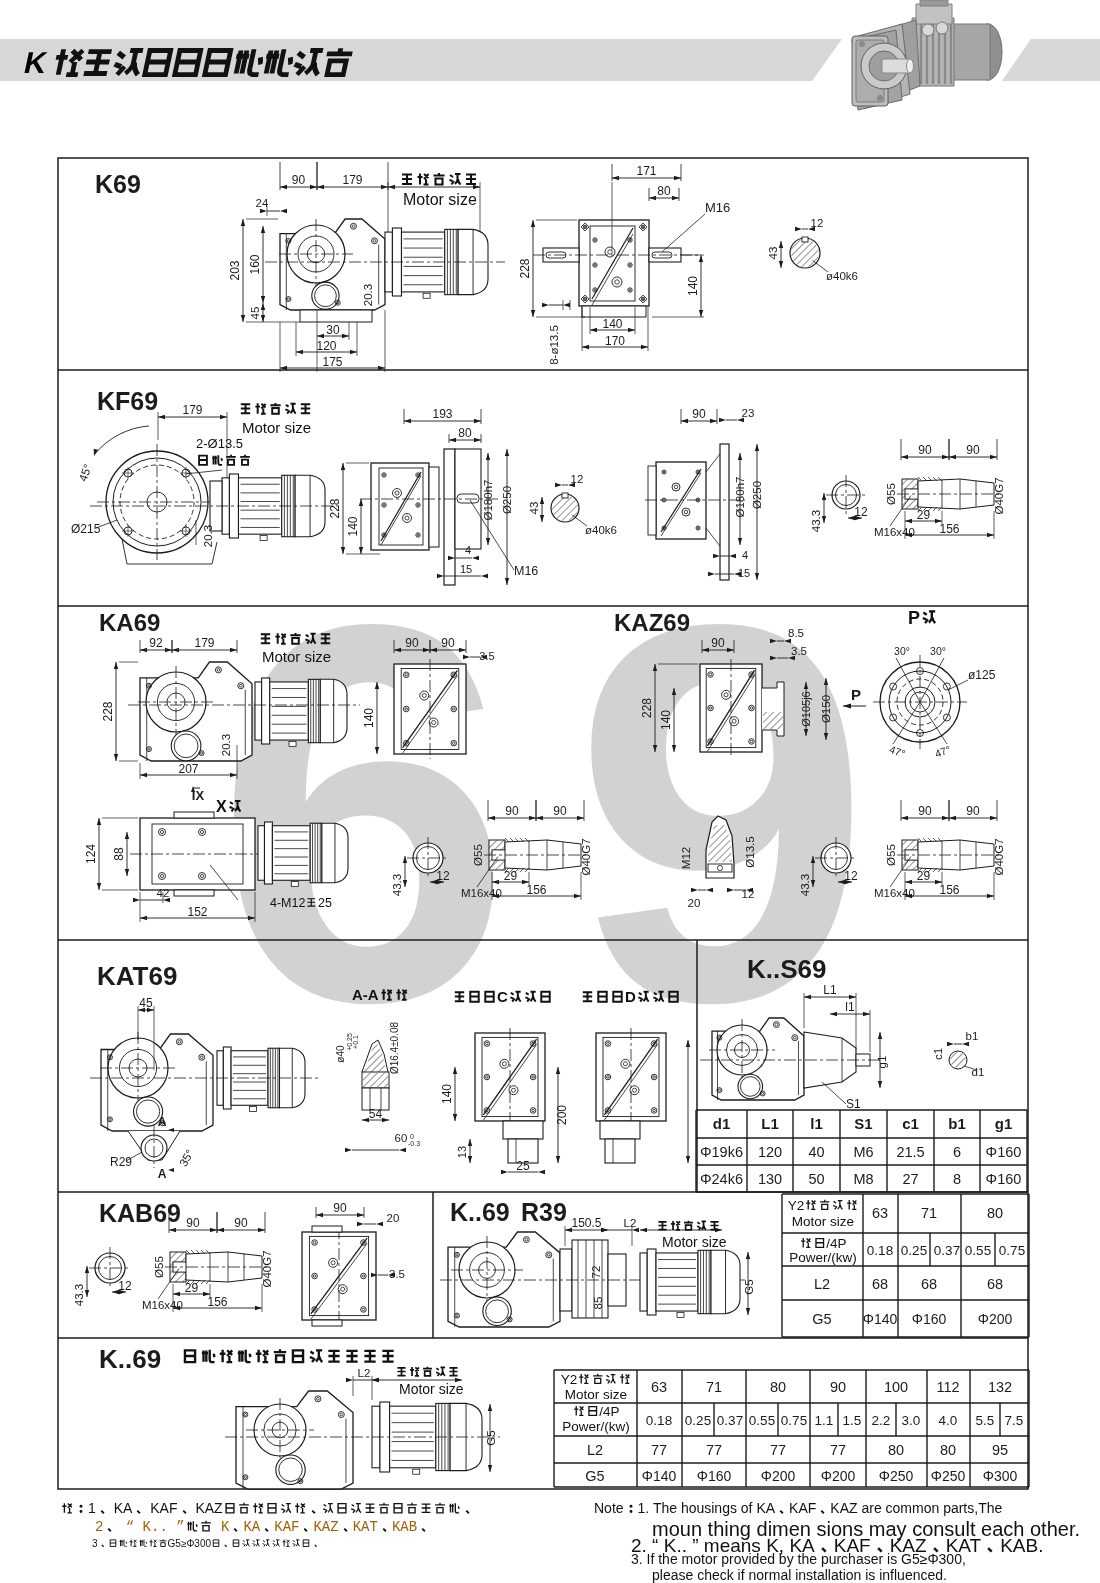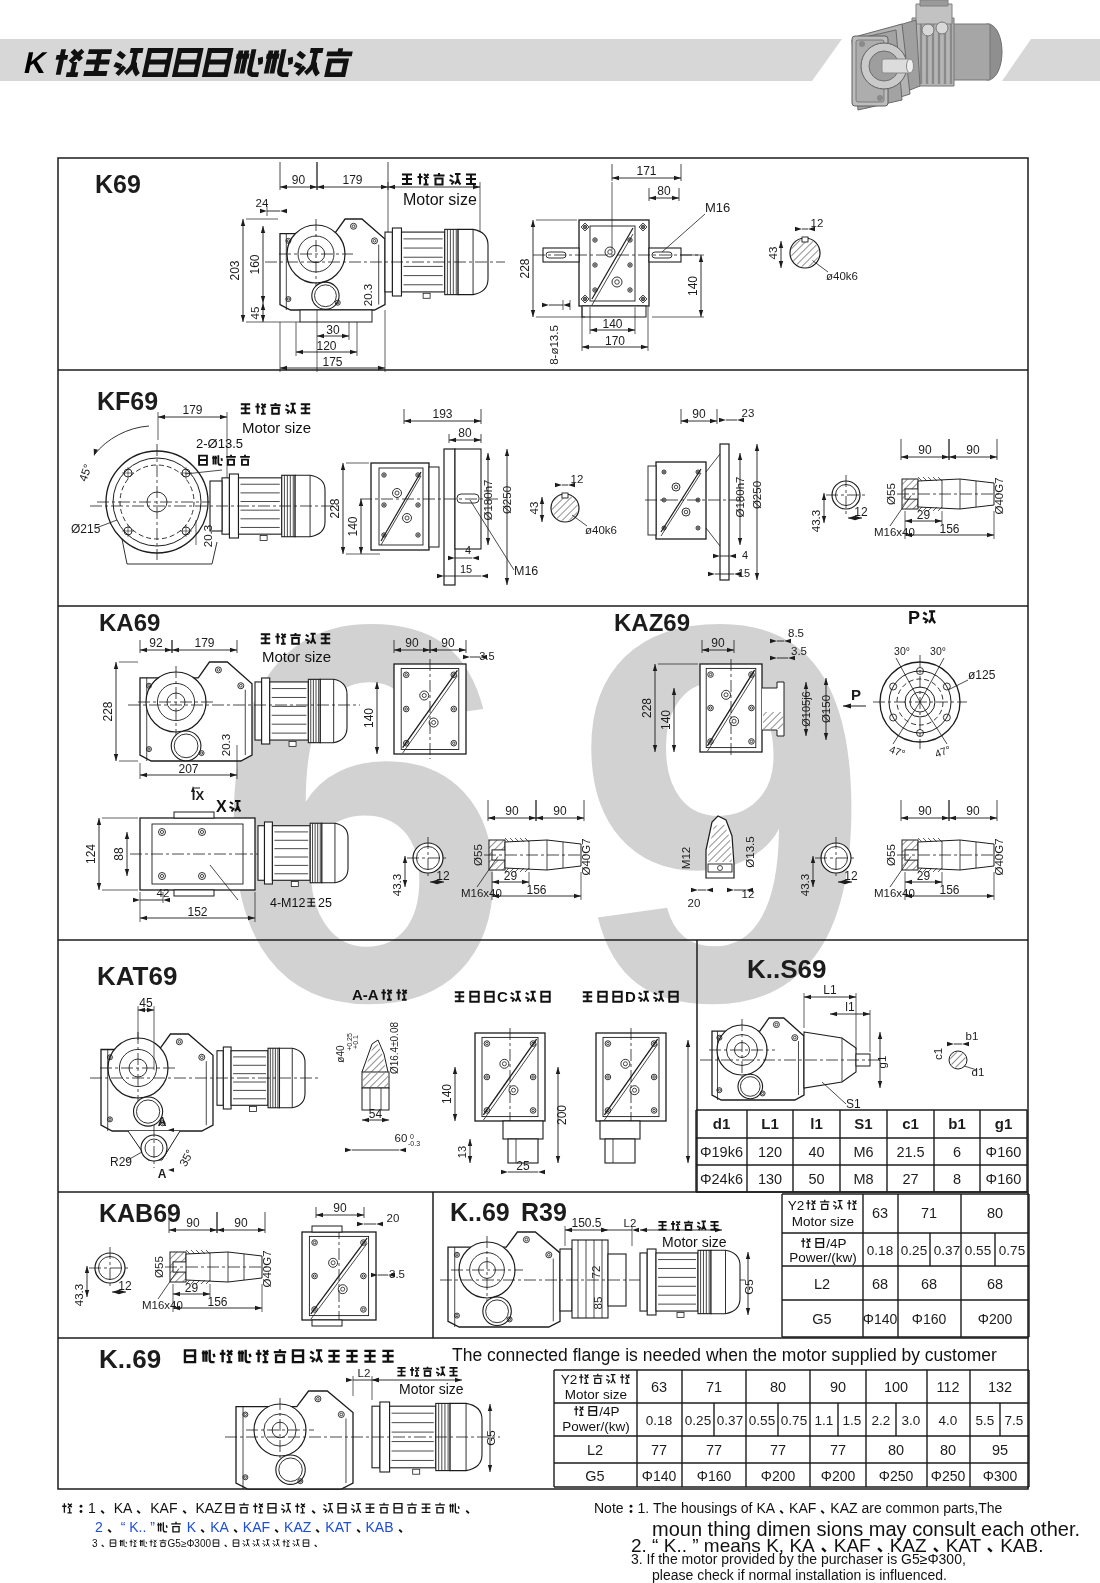--- a/index.html
+++ b/index.html
@@ -165,21 +165,20 @@
         <path d="M3 4 L6 6 M2.5 9 L5.5 10 M4.5 13.5 L7 10 M8 3 H13.5 M10.5 3 V10 M8 13 C9.5 11.5 10.5 10 10.8 8 M13.5 13.5 C12 12 11.3 10.5 11 8.5" stroke="#111" stroke-width="2.1" fill="none"></path>
       </svg><svg viewBox="0 0 16 16" style="width:1em;height:1em;vertical-align:-0.13em;display:inline-block">
         <path d="M3 3.5 H13 M3 8 H13 M3 13 H13 M8 3.5 V13" stroke="#111" stroke-width="2.1" fill="none"></path>
       </svg><svg viewBox="0 0 16 16" style="width:1em;height:1em;vertical-align:-0.13em;display:inline-block">
         <path d="M3 3.5 H13 M3 8 H13 M3 13 H13 M8 3.5 V13" stroke="#111" stroke-width="2.1" fill="none"></path>
       </svg><svg viewBox="0 0 16 16" style="width:1em;height:1em;vertical-align:-0.13em;display:inline-block">
         <path d="M3 3.5 H13 M3 8 H13 M3 13 H13 M8 3.5 V13" stroke="#111" stroke-width="2.1" fill="none"></path>
       </svg><svg viewBox="0 0 16 16" style="width:1em;height:1em;vertical-align:-0.13em;display:inline-block">
         <path d="M3 3.5 H13 M3 8 H13 M3 13 H13 M8 3.5 V13" stroke="#111" stroke-width="2.1" fill="none"></path>
       </svg></div>
-    <div class="abs" style="left:452px;top:1345px;font-size:17.5px;color:#111;">The connected flange is needed when the motor supplied by customer</div>
     <div class="abs" style="left:395px;top:1364px;font-size:13px;color:#111;font-weight:bold;"><svg viewBox="0 0 16 16" style="width:1em;height:1em;vertical-align:-0.13em;display:inline-block">
         <path d="M3 3.5 H13 M3 8 H13 M3 13 H13 M8 3.5 V13" stroke="#111" stroke-width="2.1" fill="none"></path>
       </svg><svg viewBox="0 0 16 16" style="width:1em;height:1em;vertical-align:-0.13em;display:inline-block">
         <path d="M5 2.5 V13.5 M2.5 6 H7.5 M9 3 L13.5 7 M13.5 3 L9 8 M11 8 V13.5 M8.5 13.5 H13.5" stroke="#111" stroke-width="2.1" fill="none"></path>
       </svg><svg viewBox="0 0 16 16" style="width:1em;height:1em;vertical-align:-0.13em;display:inline-block">
         <path d="M2.5 4.5 H13.5 M8 2 V4.5 M4.5 7.5 H11.5 V13.5 H4.5 Z" stroke="#111" stroke-width="2.1" fill="none"></path>
       </svg><svg viewBox="0 0 16 16" style="width:1em;height:1em;vertical-align:-0.13em;display:inline-block">
         <path d="M3 4 L6 6 M2.5 9 L5.5 10 M4.5 13.5 L7 10 M8 3 H13.5 M10.5 3 V10 M8 13 C9.5 11.5 10.5 10 10.8 8 M13.5 13.5 C12 12 11.3 10.5 11 8.5" stroke="#111" stroke-width="2.1" fill="none"></path>
       </svg><svg viewBox="0 0 16 16" style="width:1em;height:1em;vertical-align:-0.13em;display:inline-block">
         <path d="M3 3.5 H13 M3 8 H13 M3 13 H13 M8 3.5 V13" stroke="#111" stroke-width="2.1" fill="none"></path>
@@ -242,21 +241,21 @@
         <path d="M2.5 4.5 H13.5 M8 2 V4.5 M4.5 7.5 H11.5 V13.5 H4.5 Z" stroke="#111" stroke-width="1.55" fill="none"></path>
       </svg><svg viewBox="0 0 16 16" style="width:1em;height:1em;vertical-align:-0.13em;display:inline-block">
         <path d="M3 3.5 H13 M3 8 H13 M3 13 H13 M8 3.5 V13" stroke="#111" stroke-width="1.55" fill="none"></path>
       </svg><svg viewBox="0 0 16 16" style="width:1em;height:1em;vertical-align:-0.13em;display:inline-block">
         <path d="M2.5 4.5 H13.5 M8 2 V4.5 M4.5 7.5 H11.5 V13.5 H4.5 Z" stroke="#111" stroke-width="1.55" fill="none"></path>
       </svg><svg viewBox="0 0 16 16" style="width:1em;height:1em;vertical-align:-0.13em;display:inline-block">
         <path d="M4 3 V13 M6.5 3 V13 M2.5 5.5 H8 M9.5 2.5 V11 C9.5 13 10.5 13.5 12 13.5 H13.8 M13 6 L13.8 9" stroke="#111" stroke-width="1.55" fill="none"></path>
       </svg><svg viewBox="0 0 16 16" style="width:1em;height:1em;vertical-align:-0.13em;display:inline-block">
         <path d="M6 11 L9 14" stroke="#111" stroke-width="2.05" fill="none"></path>
       </svg></div>
-    <div class="abs" style="left:95px;top:1519px;font-size:14px;color:#1d4ed8;">2<svg viewBox="0 0 16 16" style="width:1em;height:1em;vertical-align:-0.13em;display:inline-block">
+    <div class="abs" style="left:95px;top:1519px;font-size:14px;color:#a16207;font-family:Liberation Mono, monospace;">2<svg viewBox="0 0 16 16" style="width:1em;height:1em;vertical-align:-0.13em;display:inline-block">
         <path d="M6 11 L9 14" stroke="#111" stroke-width="2.05" fill="none"></path>
       </svg> “ K.. ”<svg viewBox="0 0 16 16" style="width:1em;height:1em;vertical-align:-0.13em;display:inline-block">
         <path d="M4 3 V13 M6.5 3 V13 M2.5 5.5 H8 M9.5 2.5 V11 C9.5 13 10.5 13.5 12 13.5 H13.8 M13 6 L13.8 9" stroke="#111" stroke-width="1.55" fill="none"></path>
       </svg><svg viewBox="0 0 16 16" style="width:1em;height:1em;vertical-align:-0.13em;display:inline-block">
         <path d="M2.5 4.5 H13.5 M8 2 V4.5 M4.5 7.5 H11.5 V13.5 H4.5 Z" stroke="#111" stroke-width="1.55" fill="none"></path>
       </svg> K<svg viewBox="0 0 16 16" style="width:1em;height:1em;vertical-align:-0.13em;display:inline-block">
         <path d="M6 11 L9 14" stroke="#111" stroke-width="2.05" fill="none"></path>
       </svg>KA<svg viewBox="0 0 16 16" style="width:1em;height:1em;vertical-align:-0.13em;display:inline-block">
         <path d="M6 11 L9 14" stroke="#111" stroke-width="2.05" fill="none"></path>
       </svg>KAF<svg viewBox="0 0 16 16" style="width:1em;height:1em;vertical-align:-0.13em;display:inline-block">

